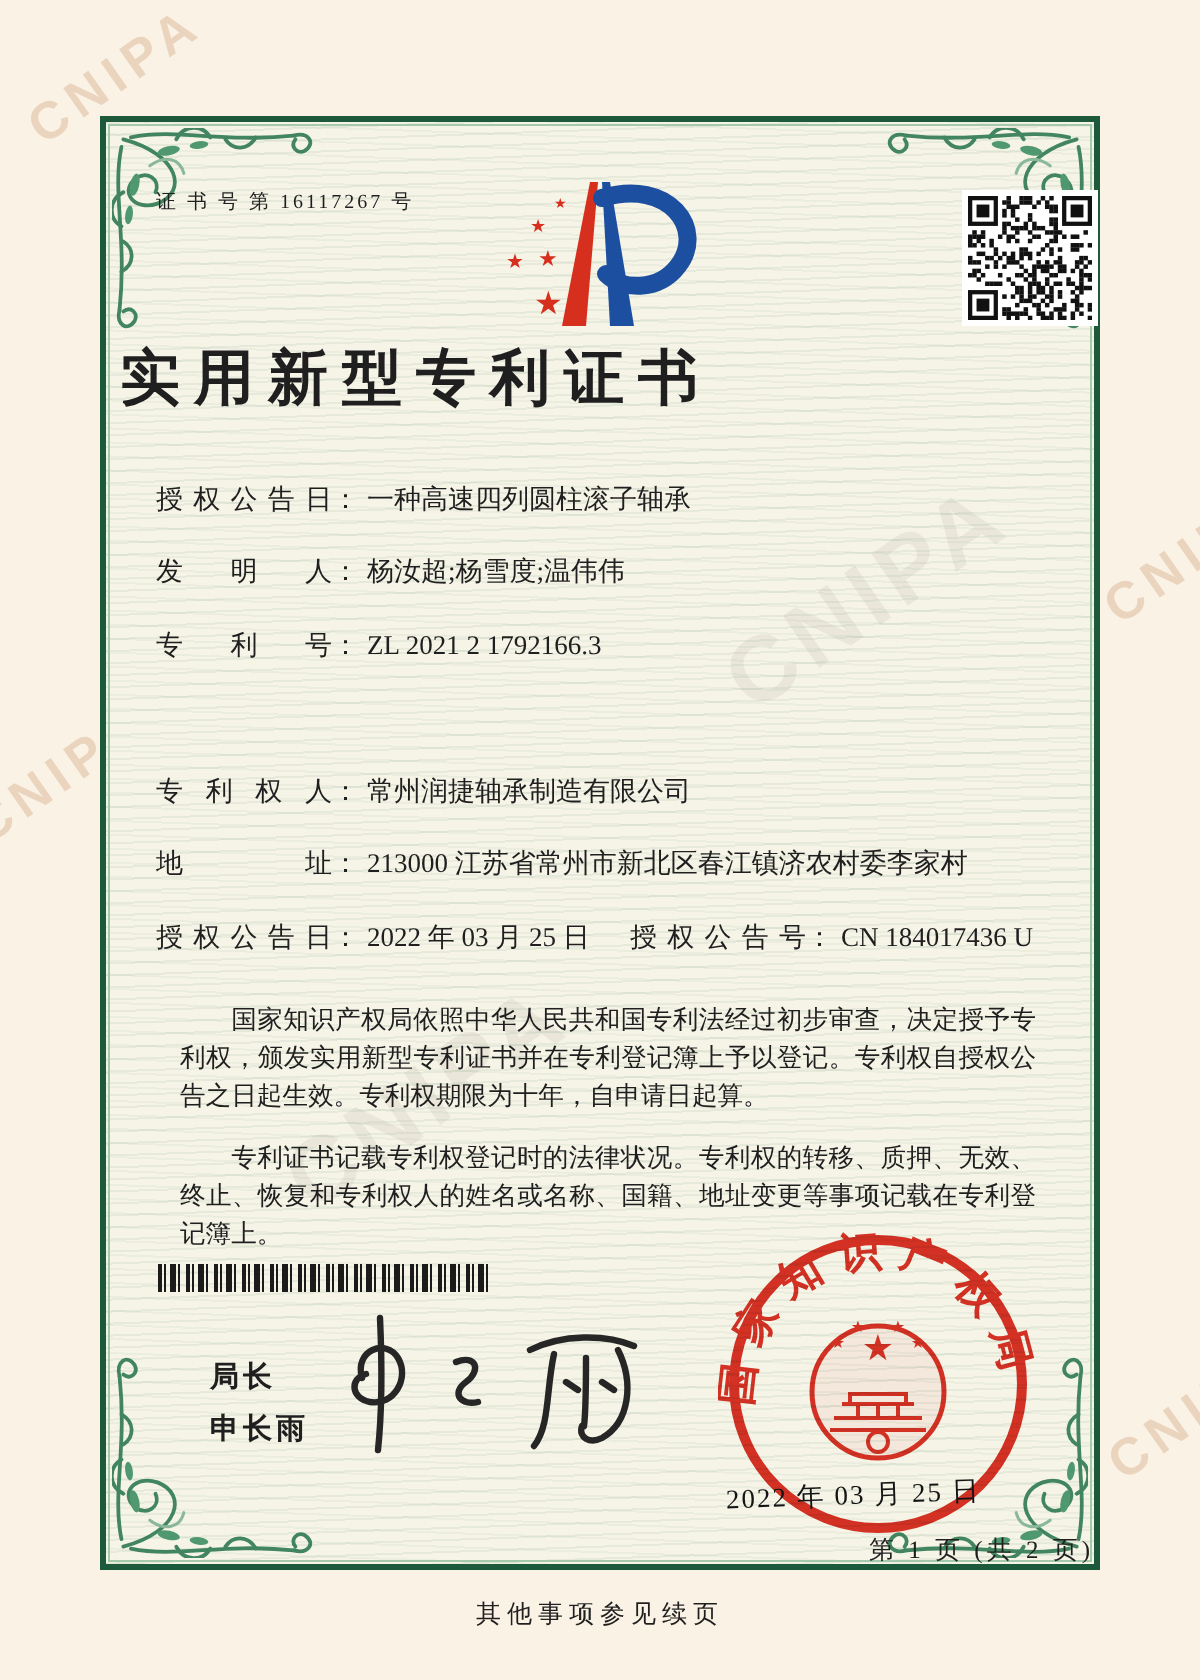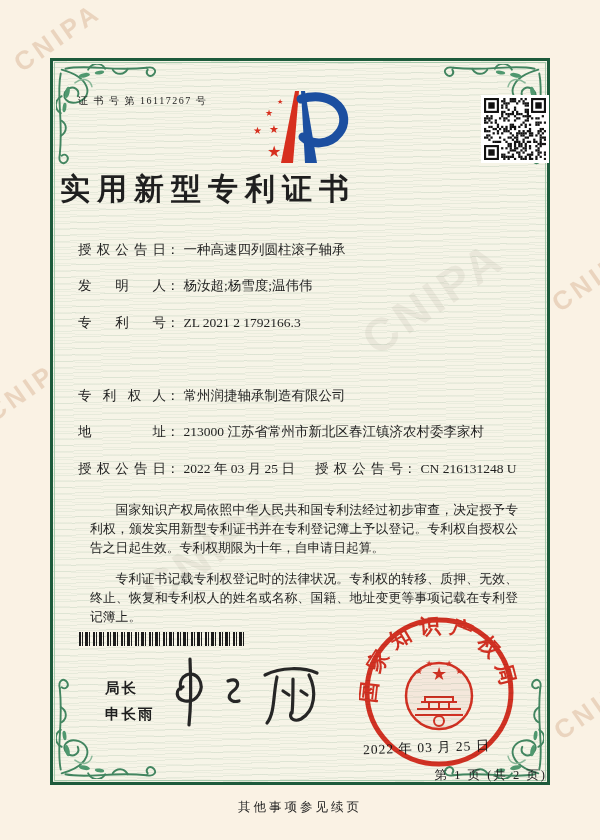--- a/index.html
+++ b/index.html
@@ -399,21 +399,21 @@
     </div>
     <div class="frow" style="top:326px">
       <span class="flabel">专利权人</span><span>：</span><span class="fval">常州润捷轴承制造有限公司</span>
     </div>
     <div class="frow" style="top:362px">
       <span class="flabel">地址</span><span>：</span><span class="fval">213000 江苏省常州市新北区春江镇济农村委李家村</span>
     </div>
     <div class="frow" style="top:399px">
       <span class="flabel">授权公告日</span><span>：</span><span class="fval">2022 年 03 月 25 日</span>
       <span class="grant2">
-        <span class="flabel">授权公告号</span><span>：</span><span class="fval">CN 216131248 U</span>
+        <span class="flabel">授权公告号</span><span>：</span><span class="fval">CN 184017436 U</span>
       </span>
     </div>
 
     <div class="paras">
       <p>国家知识产权局依照中华人民共和国专利法经过初步审查，决定授予专利权，颁发实用新型专利证书并在专利登记簿上予以登记。专利权自授权公告之日起生效。专利权期限为十年，自申请日起算。</p>
       <p>专利证书记载专利权登记时的法律状况。专利权的转移、质押、无效、终止、恢复和专利权人的姓名或名称、国籍、地址变更等事项记载在专利登记簿上。</p>
     </div>
 
     <div class="barcode"></div>
 

